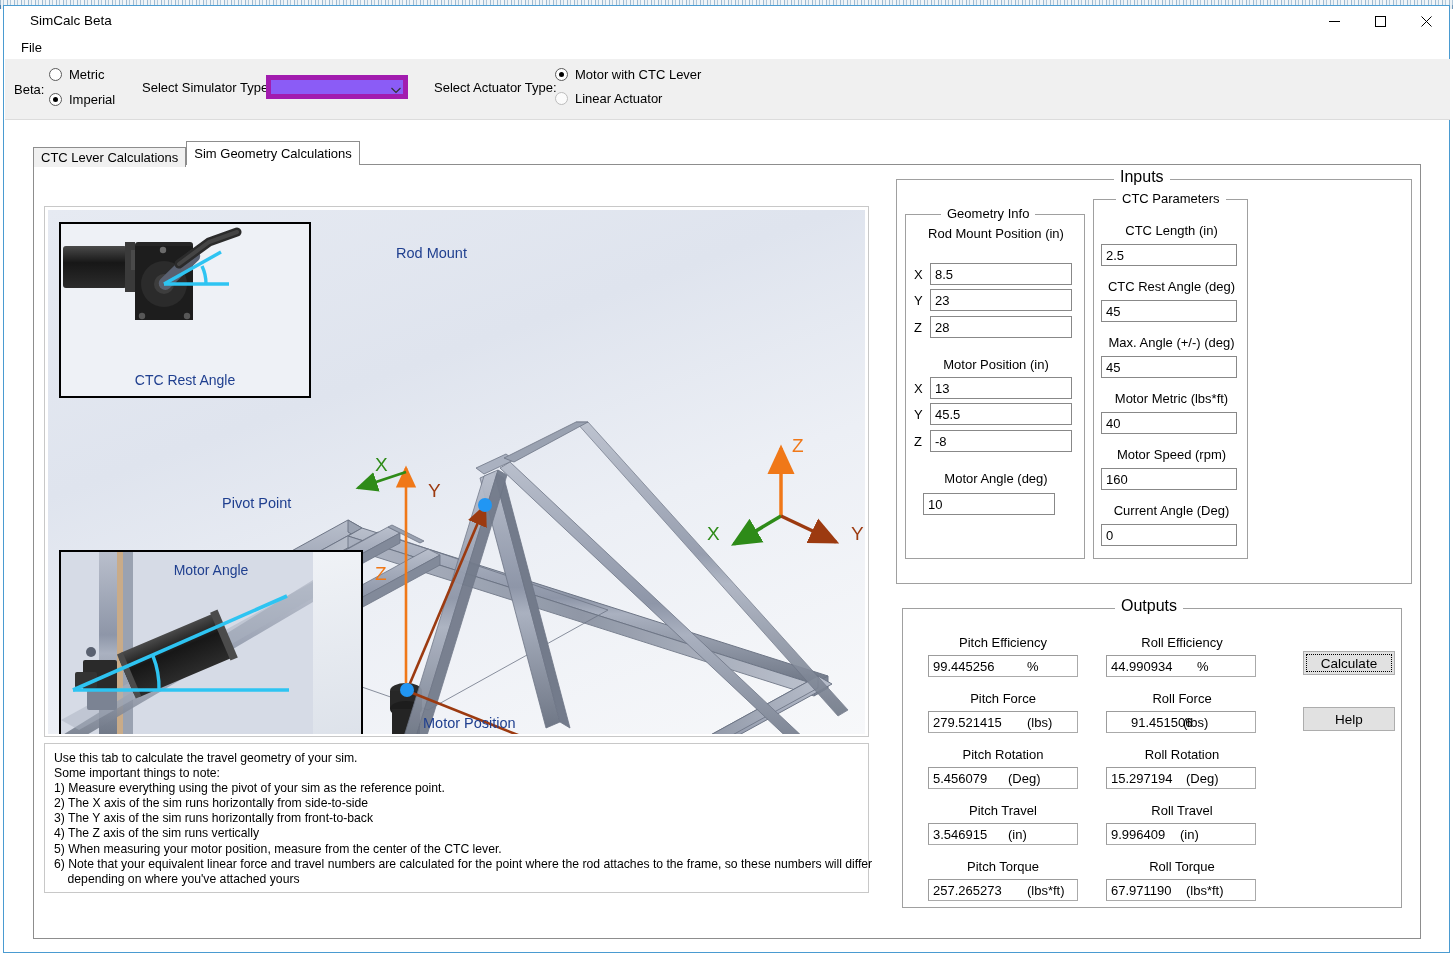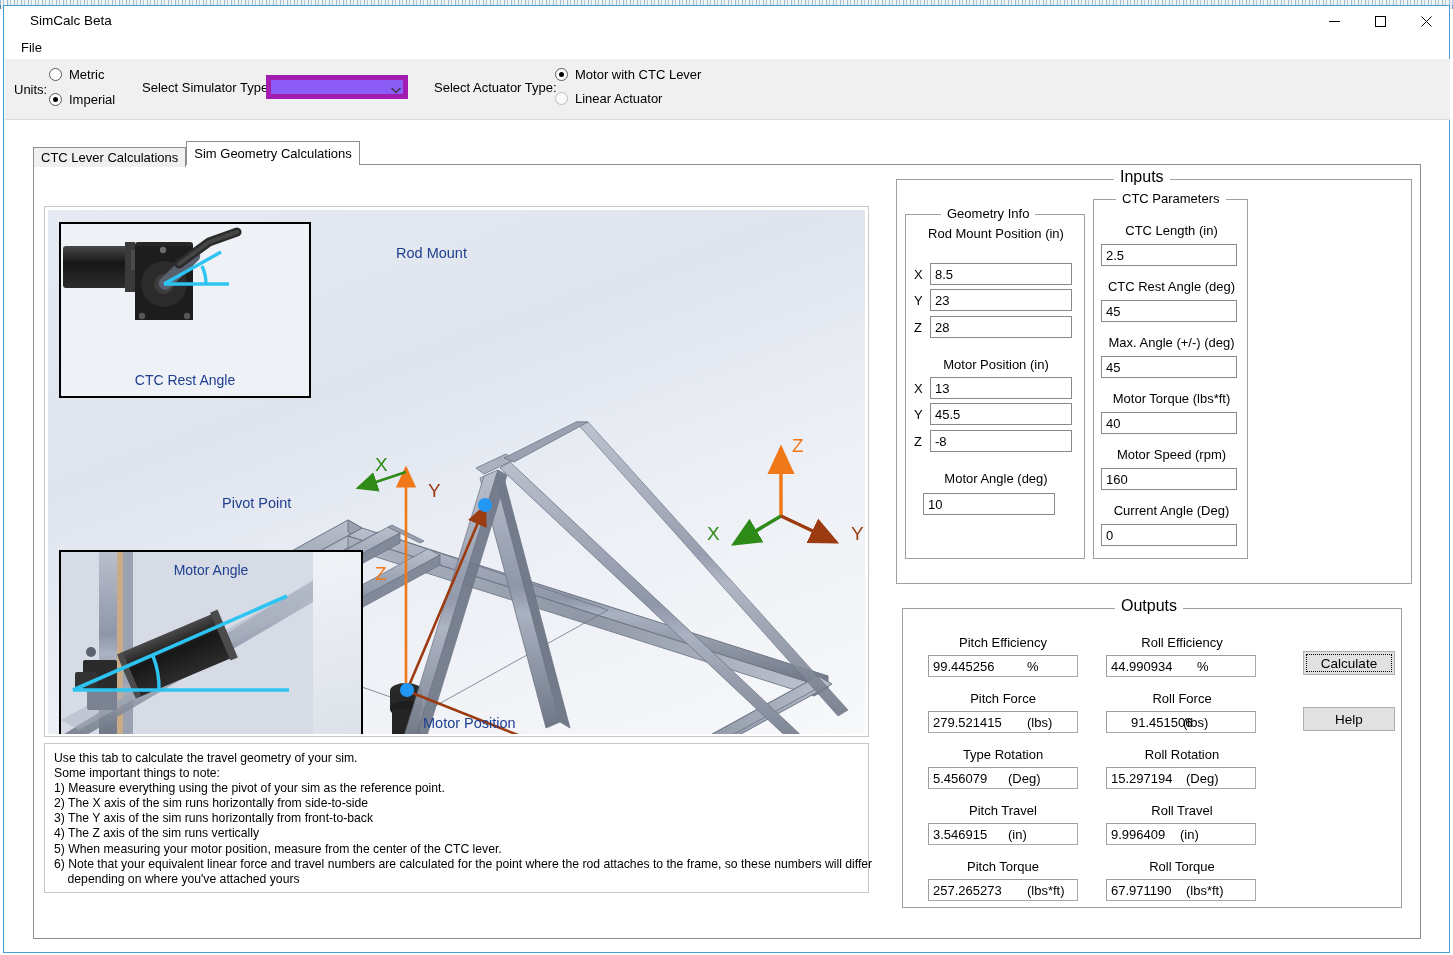--- a/index.html
+++ b/index.html
@@ -130,21 +130,21 @@
         </div>
       </div>
     </div>
 
     <div class="menubar">
       <div class="menu-item">File</div>
     </div>
 
     <div class="optbar">
 
-      <div class="lbl" style="left:9px;top:23px;">Units:</div>
+      <div class="lbl" style="left:9px;top:23px;">Beta:</div>
 
       <div class="radio-row" style="left:44px;top:8px;">
         <span class="radio"></span>
         <span>Metric</span>
       </div>
       <div class="radio-row" style="left:44px;top:33px;">
         <span class="radio on"></span>
         <span>Imperial</span>
       </div>
 
@@ -438,21 +438,21 @@
 
           <div class="ilabel" style="left:0;top:23px;width:155px;">CTC Length  (in)</div>
           <input class="tb" style="left: 7px; top: 44px; width: 136px;" value="2.5">
 
           <div class="ilabel" style="left:0;top:79px;width:155px;">CTC Rest Angle (deg)</div>
           <input class="tb" style="left: 7px; top: 100px; width: 136px;" value="45">
 
           <div class="ilabel" style="left:0;top:135px;width:155px;">Max. Angle (+/-) (deg)</div>
           <input class="tb" style="left: 7px; top: 156px; width: 136px;" value="45">
 
-          <div class="ilabel" style="left:0;top:191px;width:155px;">Motor Torque (lbs*ft)</div>
+          <div class="ilabel" style="left:0;top:191px;width:155px;">Motor Metric (lbs*ft)</div>
           <input class="tb" style="left: 7px; top: 212px; width: 136px;" value="40">
 
           <div class="ilabel" style="left:0;top:247px;width:155px;">Motor Speed (rpm)</div>
           <input class="tb" style="left: 7px; top: 268px; width: 136px;" value="160">
 
           <div class="ilabel" style="left:0;top:303px;width:155px;">Current Angle (Deg)</div>
           <input class="tb" style="left: 7px; top: 324px; width: 136px;" value="0">
         </div>
       </div>
 
@@ -460,21 +460,21 @@
         <div class="gbox-title big" style="left:212px;top:-12px;">Outputs</div>
 
         <div class="ilabel" style="left:11px;top:26px;width:178px;">Pitch Efficiency</div>
         <input class="tb out" style="left: 25px; top: 46px; width: 150px;" readonly="" value="99.445256">
         <div class="unit" style="left:124px;top:50px;">%</div>
 
         <div class="ilabel" style="left:11px;top:82px;width:178px;">Pitch Force</div>
         <input class="tb out" style="left: 25px; top: 102px; width: 150px;" readonly="" value="279.521415">
         <div class="unit" style="left:124px;top:106px;">(lbs)</div>
 
-        <div class="ilabel" style="left:11px;top:138px;width:178px;">Type Rotation</div>
+        <div class="ilabel" style="left:11px;top:138px;width:178px;">Pitch Rotation</div>
         <input class="tb out" style="left: 25px; top: 158px; width: 150px;" readonly="" value="5.456079">
         <div class="unit" style="left:105px;top:162px;">(Deg)</div>
 
         <div class="ilabel" style="left:11px;top:194px;width:178px;">Pitch Travel</div>
         <input class="tb out" style="left: 25px; top: 214px; width: 150px;" readonly="" value="3.546915">
         <div class="unit" style="left:105px;top:218px;">(in)</div>
 
         <div class="ilabel" style="left:11px;top:250px;width:178px;">Pitch Torque</div>
         <input class="tb out" style="left: 25px; top: 270px; width: 150px;" readonly="" value="257.265273">
         <div class="unit" style="left:124px;top:274px;">(lbs*ft)</div>

